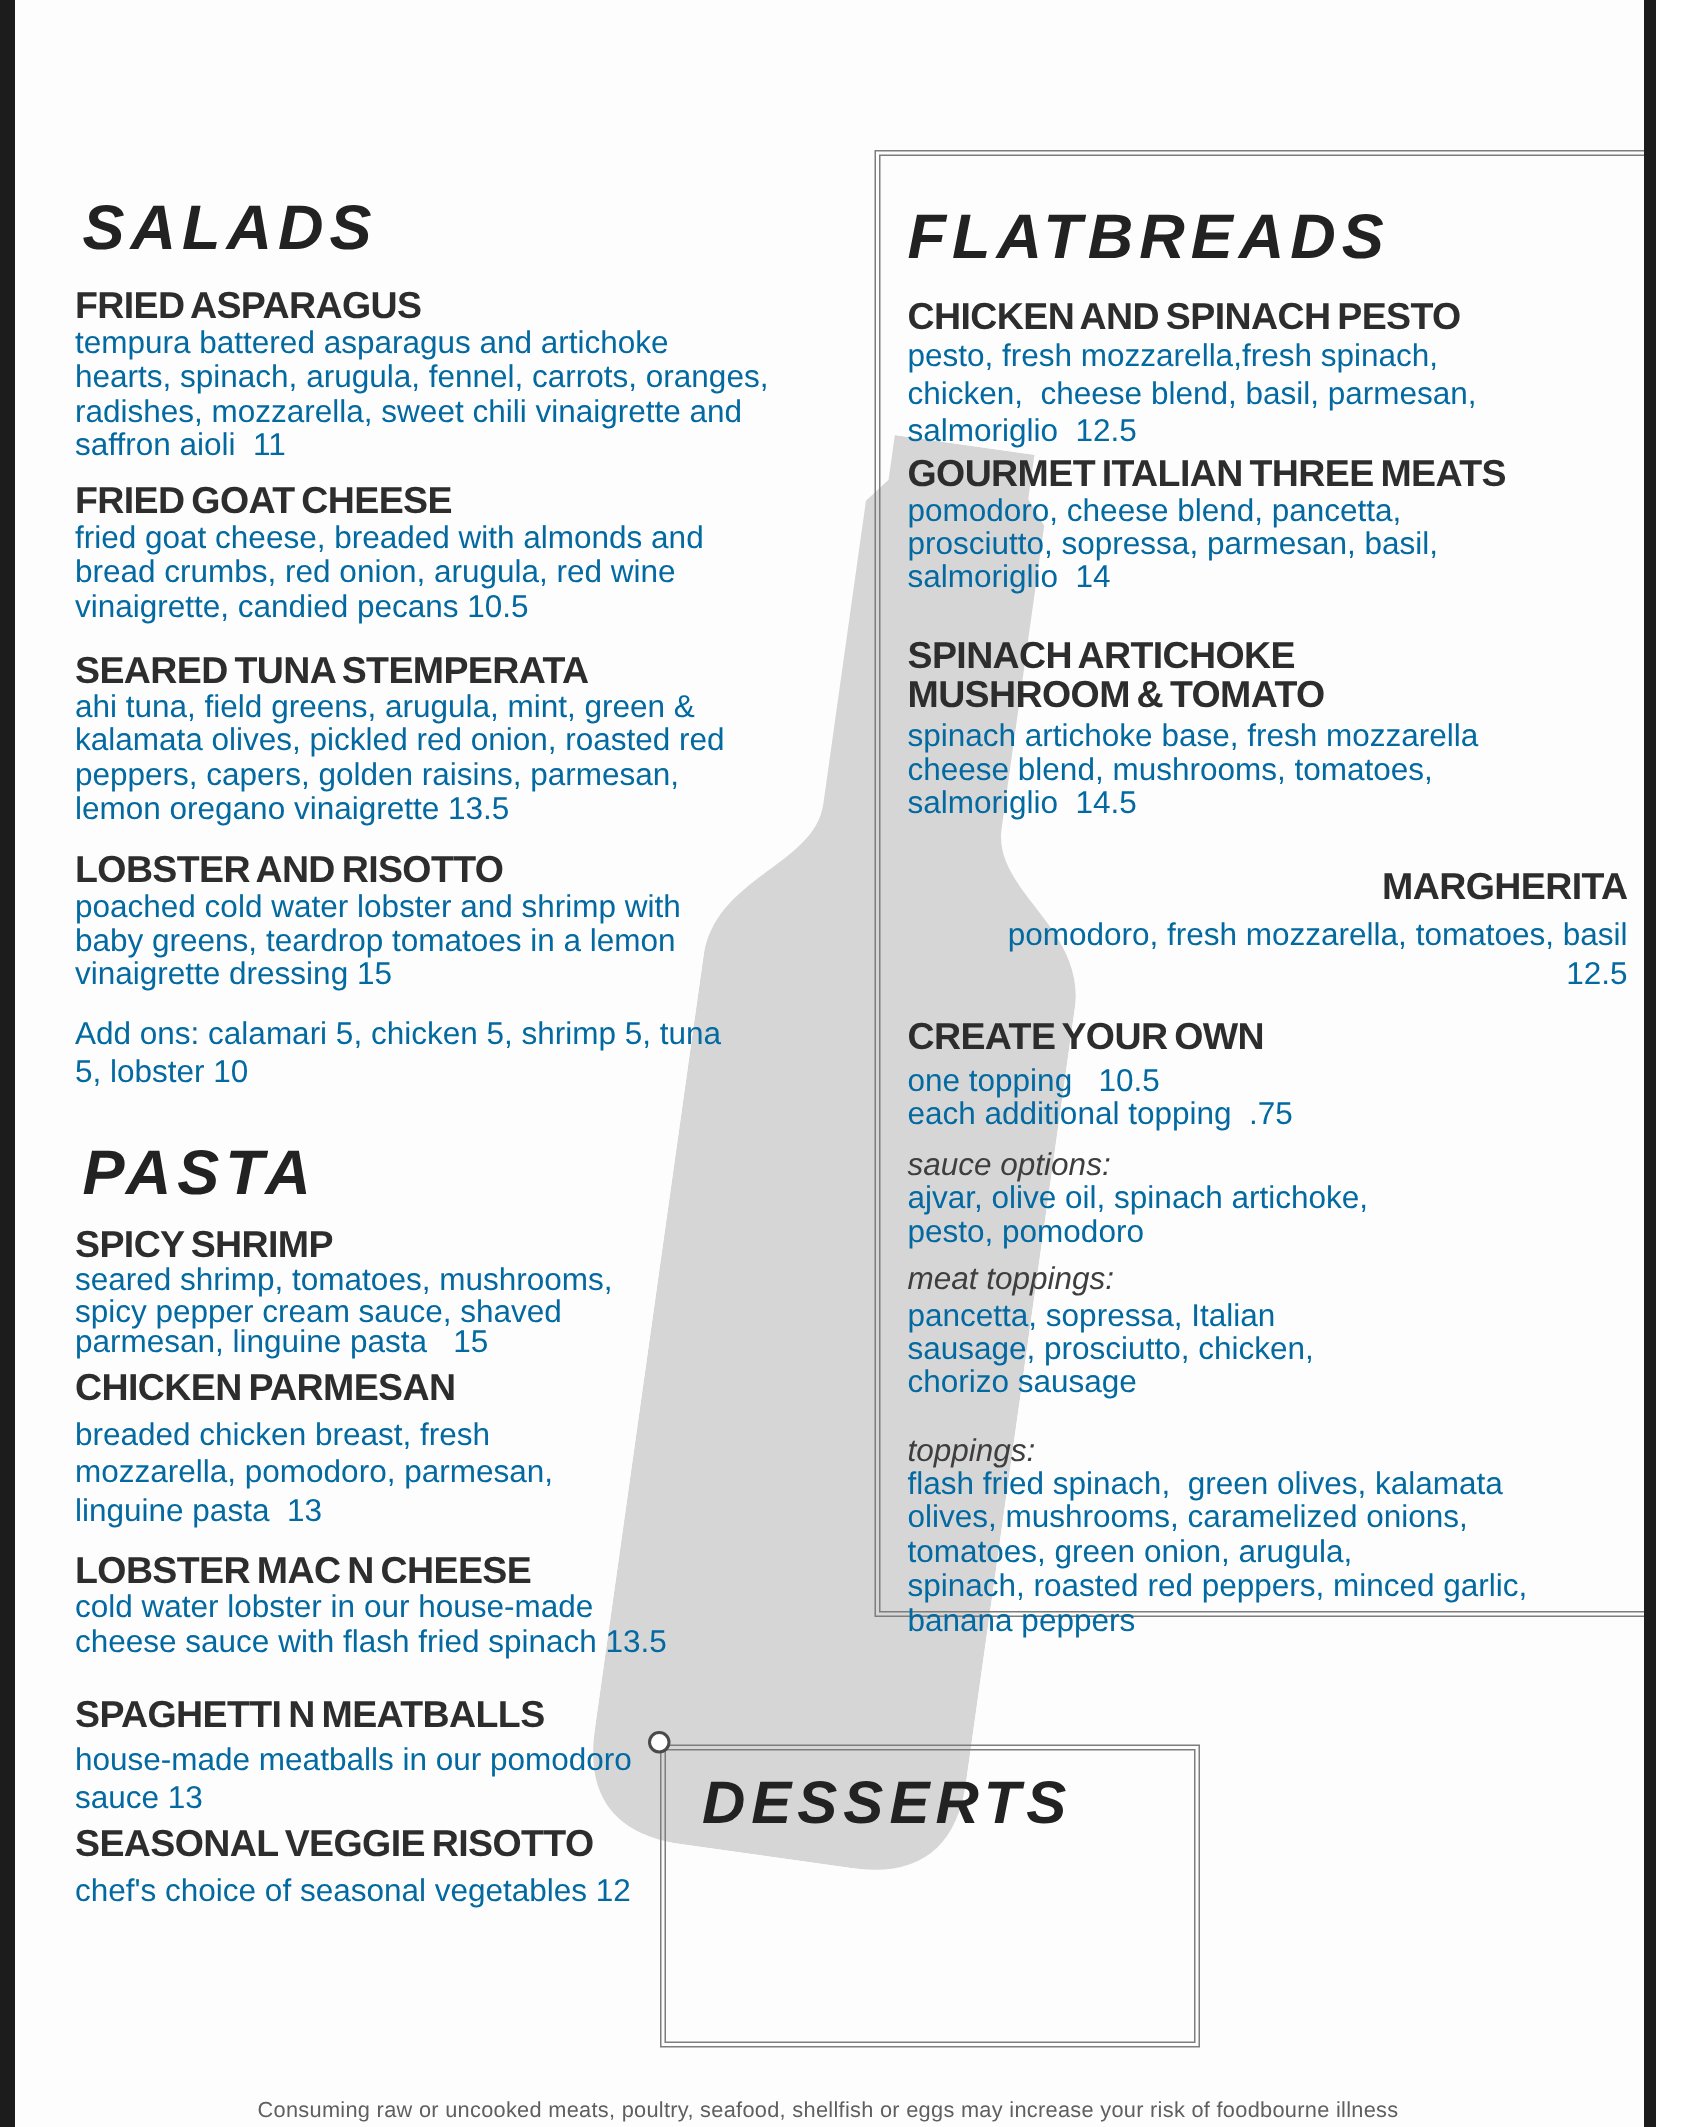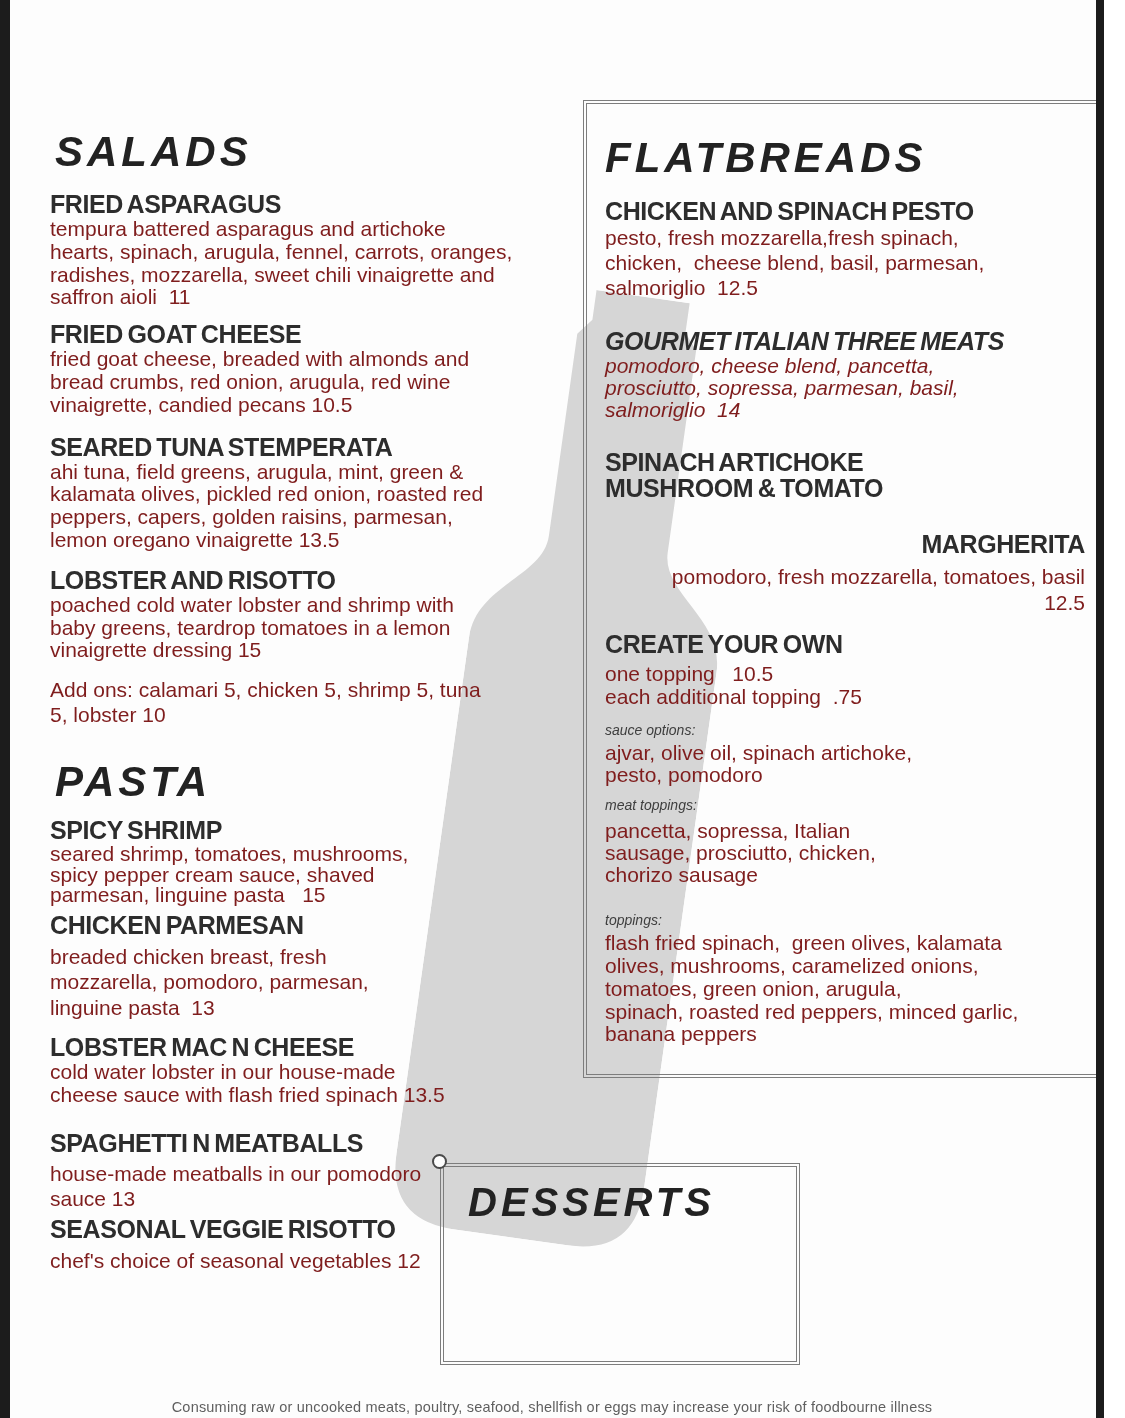--- a/index.html
+++ b/index.html
@@ -33,23 +33,23 @@
 
   .script-title {
     font-style:italic; font-weight:bold; color:#222;
     font-size:42px; line-height:56px; letter-spacing:4px;
   }
   h3.item-name {
     font-weight:bold; color:#2d2d2d; font-size:25px; line-height:28px;
     letter-spacing:-0.4px; word-spacing:-2px; white-space:pre-wrap;
   }
   p.desc {
-    font-size:21px; line-height:22.8px; color:#7f1d1d; white-space:pre-wrap;
-  }
-  p.opt-label { font-size:14px; line-height:23px; font-style:italic; color:#3e3e3e; }
+    font-size:21px; line-height:22.8px; color:#0369a1; white-space:pre-wrap;
+  }
+  p.opt-label { font-size:21px; line-height:23px; font-style:italic; color:#3e3e3e; }
 
   .col-left { position:absolute; left:50px; top:124px; width:470px; z-index:3; }
   .col-left .script-title { margin-left:5px; }
 
   .col-right {
     position:absolute; left:583px; top:100px; width:520px; height:978px;
     padding:30px 18px 0 22px; z-index:3;
   }
 
   .desserts-content {
@@ -169,30 +169,33 @@
 
     <div class="script-title">FLATBREADS</div>
 
     <div style="margin-top:11px;">
       <h3 class="item-name">CHICKEN AND SPINACH PESTO</h3>
       <p class="desc" style="line-height:25px;">pesto, fresh mozzarella,fresh spinach,
 chicken,  cheese blend, basil, parmesan,
 salmoriglio  12.5</p>
     </div>
 
-    <div style="margin-top:27px;font-style:italic;">
+    <div style="margin-top:2px;">
       <h3 class="item-name">GOURMET ITALIAN THREE MEATS</h3>
       <p class="desc" style="line-height:22px;">pomodoro, cheese blend, pancetta,
 prosciutto, sopressa, parmesan, basil,
 salmoriglio  14</p>
     </div>
 
     <div style="margin-top:28px;">
       <h3 class="item-name" style="line-height:26px;">SPINACH ARTICHOKE
 MUSHROOM &amp; TOMATO</h3>
+      <p class="desc" style="margin-top:4px; line-height:22.5px;">spinach artichoke base, fresh mozzarella
+cheese blend, mushrooms, tomatoes,
+salmoriglio  14.5</p>
     </div>
 
     <div style="margin-top:29px;text-align:right;">
       <h3 class="item-name">MARGHERITA</h3>
       <p class="desc" style="margin-top:6px; line-height:26px;">pomodoro, fresh mozzarella, tomatoes, basil
 12.5</p>
     </div>
 
     <div style="margin-top:14px;">
       <h3 class="item-name">CREATE YOUR OWN</h3>

